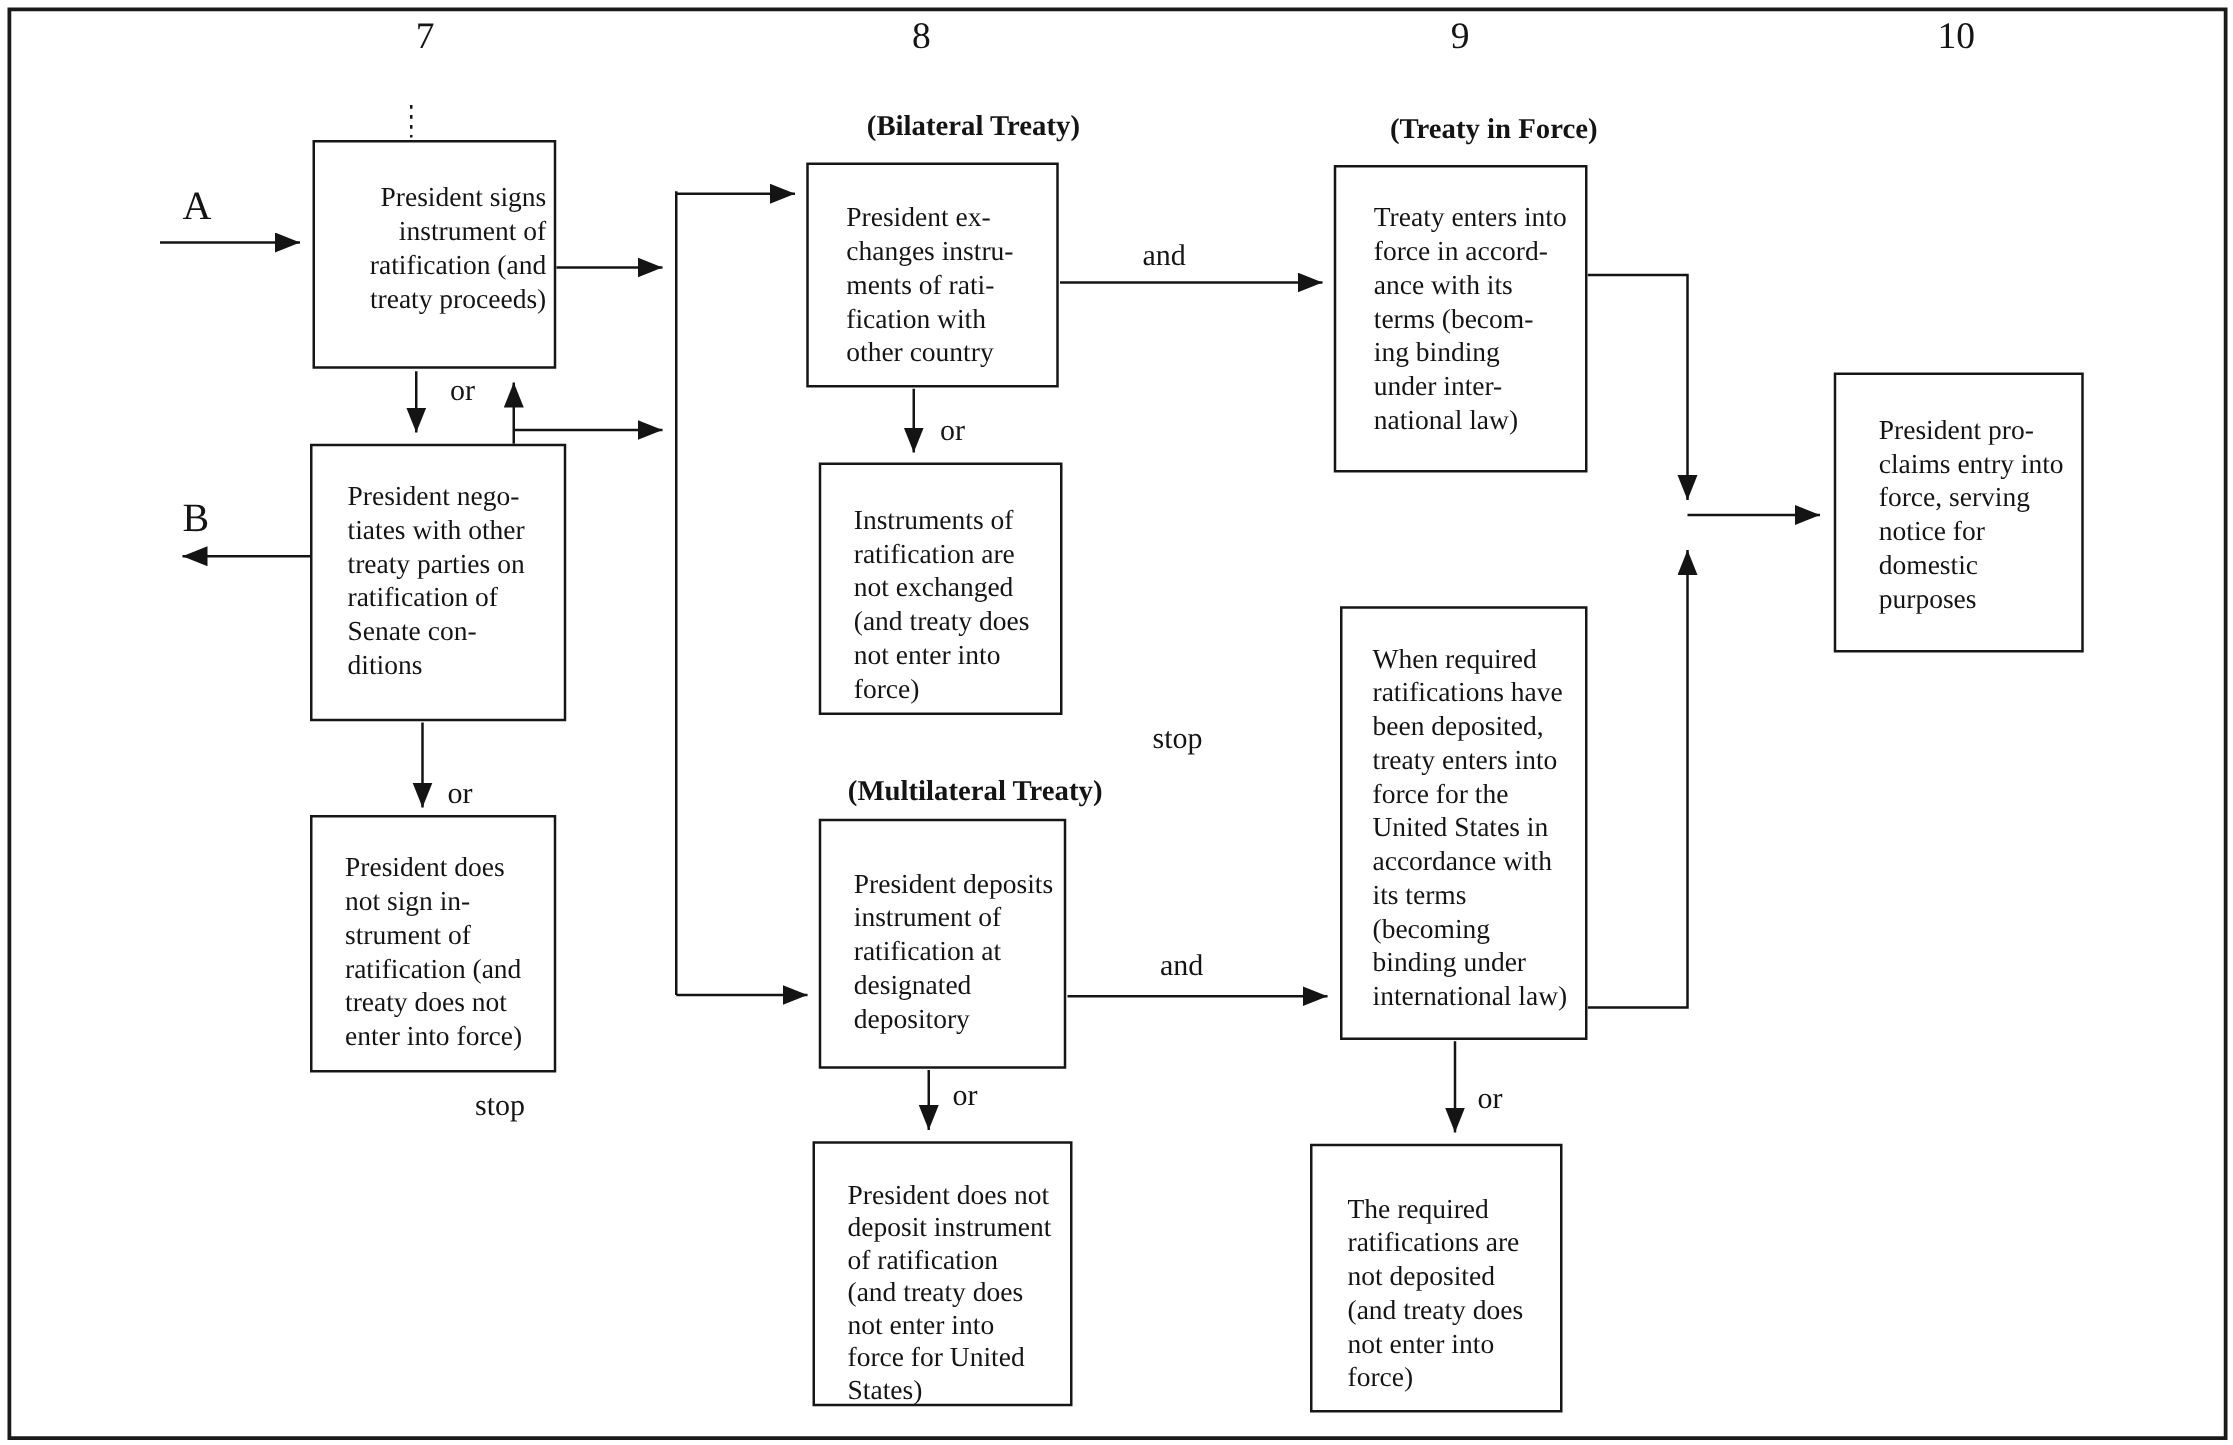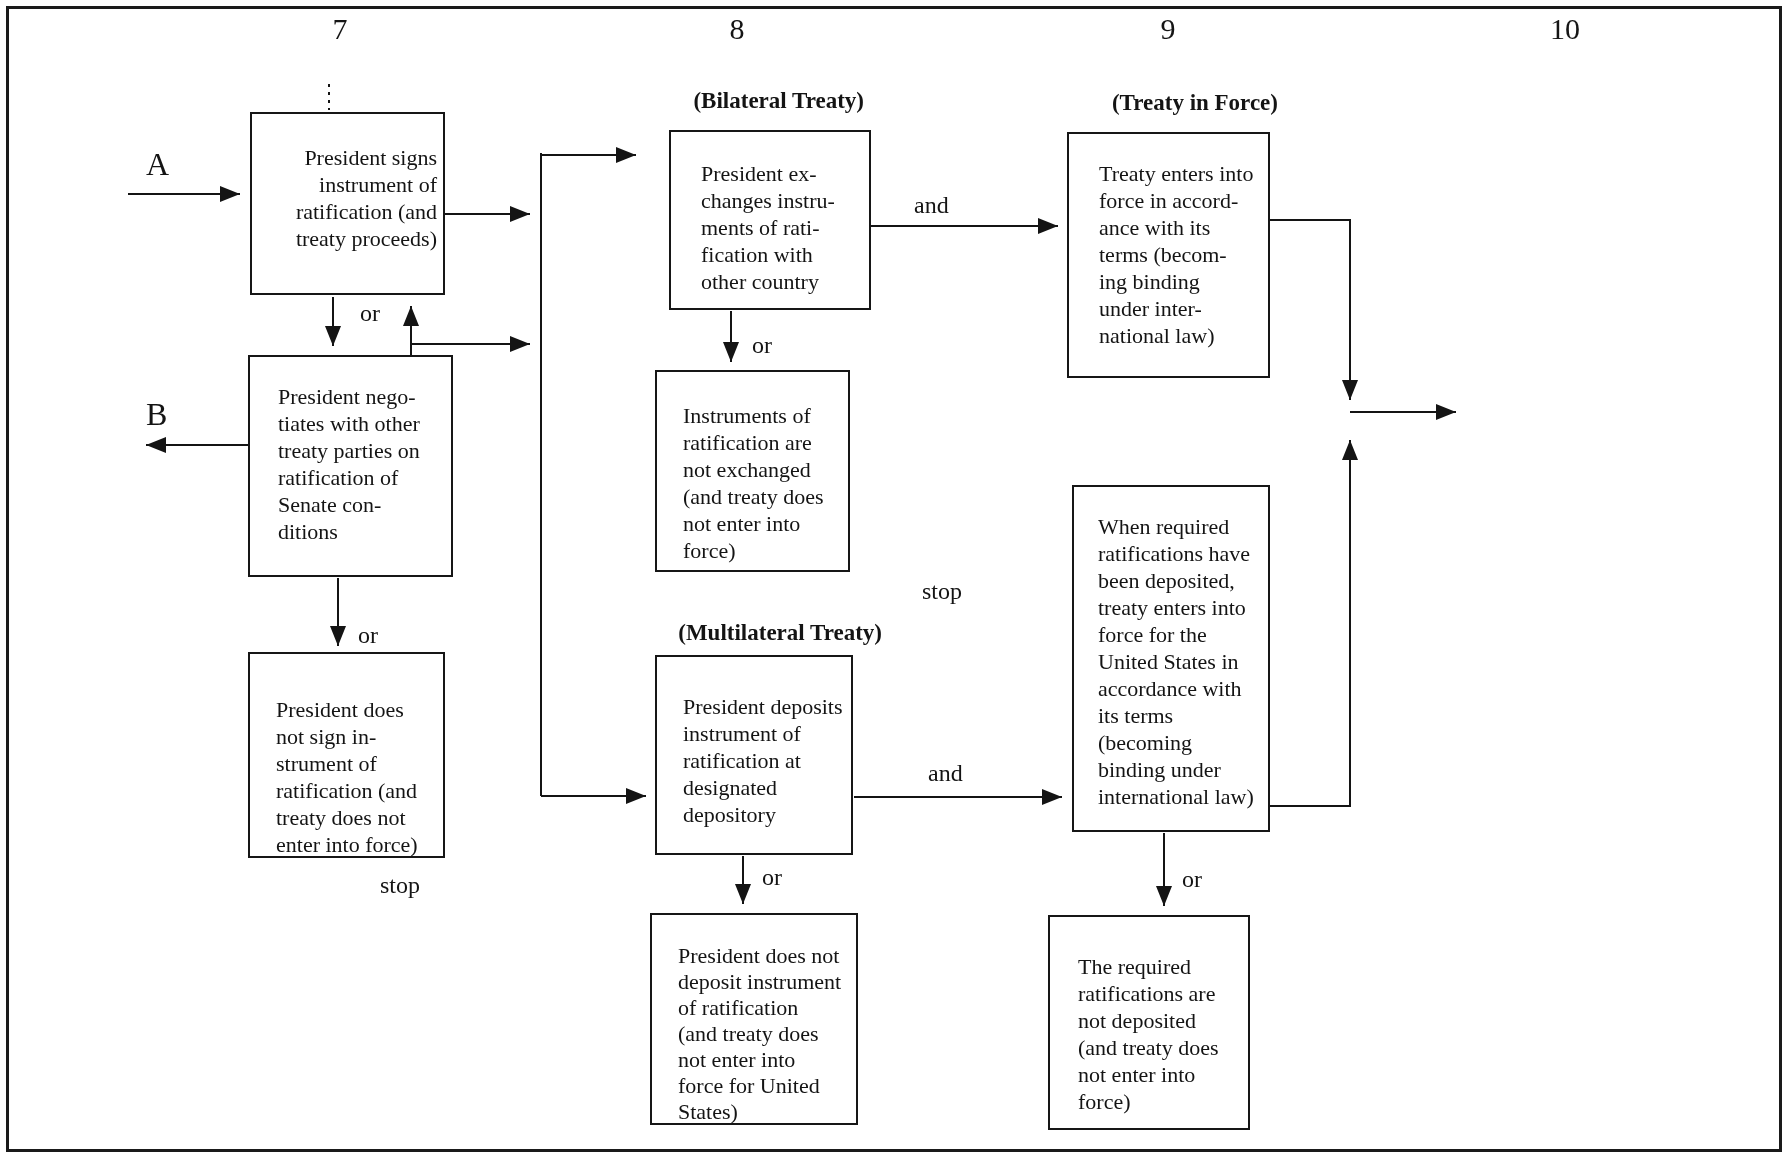--- a/index.html
+++ b/index.html
@@ -69,28 +69,28 @@
   <div class="node" style="left:250px;top:112px;width:195px;height:183px;padding:30px 6px 0 28px;text-align:right;">President signs
 instrument of
 ratification (and
 treaty proceeds)</div>
   <div class="node" style="left:248px;top:355px;width:205px;height:222px;padding:26px 6px 0 28px;">President nego-
 tiates with other
 treaty parties on
 ratification of
 Senate con-
 ditions</div>
-  <div class="node" style="left:248px;top:652px;width:197px;height:206px;padding:42px 6px 0 26px;">President does
+  <div class="node" style="left:248px;top:652px;width:197px;height:206px;padding:26px 6px 0 26px;">President does
 not sign in-
 strument of
 ratification (and
 treaty does not
 enter into force)</div>
 
-  <div class="node" style="left:645px;top:130px;width:202px;height:180px;padding:28px 6px 0 30px;margin-left:24px;">President ex-
+  <div class="node" style="left:645px;top:130px;width:202px;height:180px;padding:28px 6px 0 30px;">President ex-
 changes instru-
 ments of rati-
 fication with
 other country</div>
   <div class="node" style="left:655px;top:370px;width:195px;height:202px;padding:30px 6px 0 26px;">Instruments of
 ratification are
 not exchanged
 (and treaty does
 not enter into
 force)</div>
@@ -125,20 +125,26 @@
 (becoming
 binding under
 international law)</div>
   <div class="node" style="left:1048px;top:915px;width:202px;height:215px;padding:36px 4px 12px 28px;">The required
 ratifications are
 not deposited
 (and treaty does
 not enter into
 force)</div>
 
+  <div class="node" style="left:1467px;top:298px;width:200px;height:224px;padding:30px 4px 0 34px;">President pro-
+claims entry into
+force, serving
+notice for
+domestic
+purposes</div>
 
   <div class="lbl" style="left:360px;top:300px;">or</div>
   <div class="lbl" style="left:358px;top:622px;">or</div>
   <div class="lbl" style="left:380px;top:872px;">stop</div>
   <div class="lbl" style="left:752px;top:332px;">or</div>
   <div class="lbl" style="left:762px;top:864px;">or</div>
   <div class="lbl" style="left:1182px;top:866px;">or</div>
   <div class="lbl" style="left:914px;top:192px;">and</div>
   <div class="lbl" style="left:928px;top:760px;">and</div>
   <div class="lbl" style="left:922px;top:578px;">stop</div>

